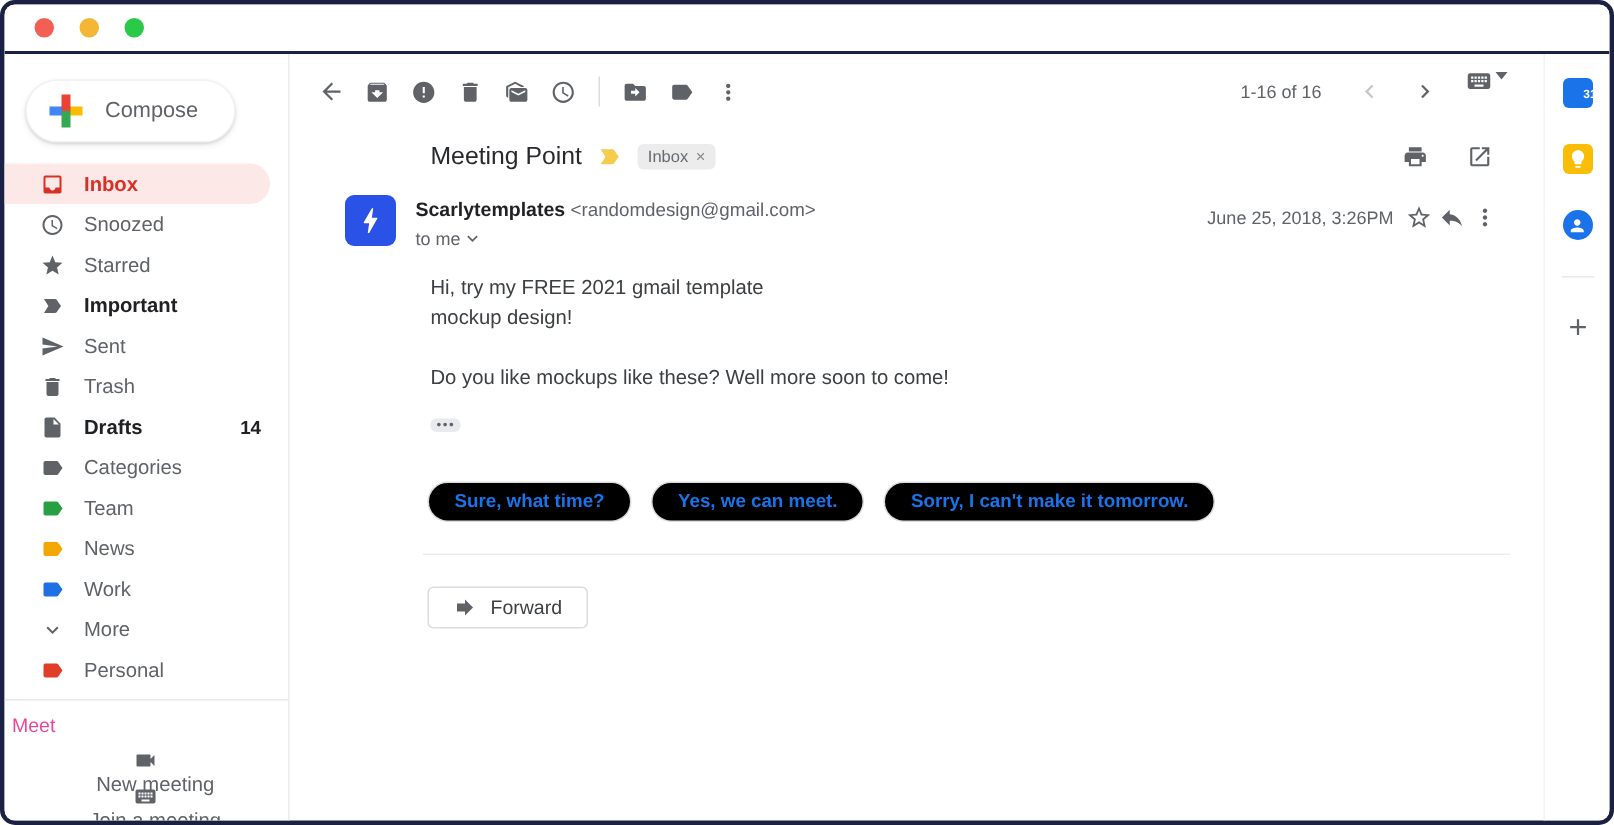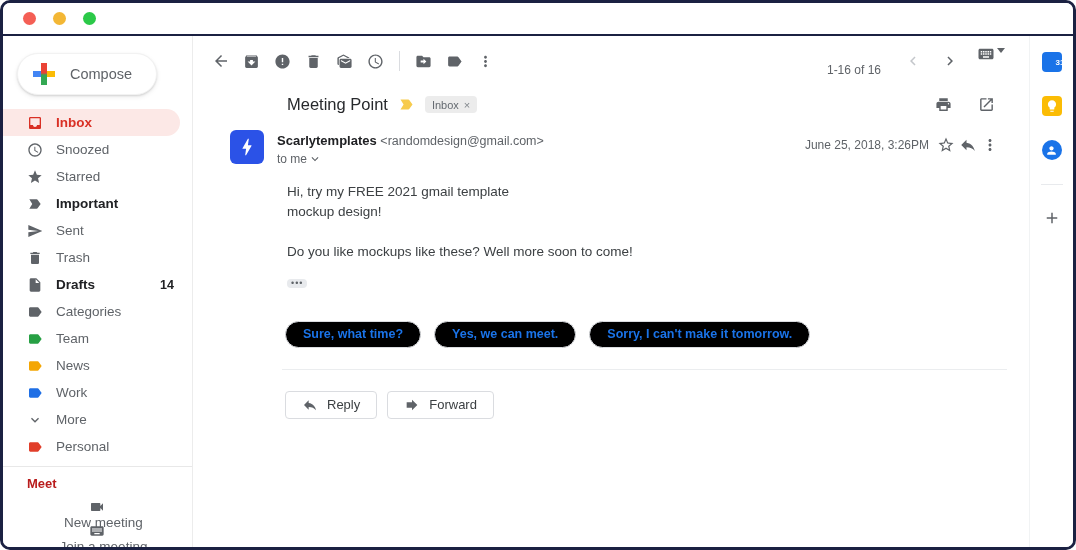--- a/index.html
+++ b/index.html
@@ -33,30 +33,30 @@
     color: #5f6368; font-size: 13.5px; cursor: pointer; margin-right: 12px; border-radius: 0 16px 16px 0; }
   .nav-item .ni { width: 16px; height: 16px; display: flex; align-items: center; margin-right: 13px; color: #5f6368; }
   .nav-item .nl { white-space: nowrap; }
   .nav-item.active { background: #fce8e6; }
   .nav-item.active .ni, .nav-item.active .nl { color: #d93025; font-weight: bold; }
   .nav-item .bold { color: #202124; font-weight: bold; }
   .count { margin-left: auto; padding-right: 6px; font-size: 12.5px; color: #202124; font-weight: bold; }
   .c-green { color: #27a044 !important; } .c-yellow { color: #f4a603 !important; }
   .c-blue  { color: #1f6fe5 !important; } .c-red { color: #e13e2a !important; }
   .meet { border-top: 1px solid #e8e8e8; margin-top: 6px; padding-top: 9px; }
-  .meet-header { padding-left: 24px; font-size: 13px; font-weight: bold; color: #b91c1c; margin-bottom: 8px; }
+  .meet-header { padding-left: 5px; font-size: 13px; font-weight: normal; color: #ec4899; margin-bottom: 8px; }
   .meet .nav-item { height: 24px; flex-direction: column; }
 
   
   .main { flex: 1; min-width: 0; display: flex; flex-direction: column; }
   .toolbar { height: 46px; display: flex; align-items: center; padding: 4px 18px 0 12px; }
   .tb-btn { width: 31px; height: 32px; display: flex; align-items: center; justify-content: center;
     color: #5f6368; cursor: pointer; border-radius: 50%; }
   .tb-sep { width: 1px; height: 20px; background: #dadce0; margin: 0 8px; }
-  .tb-right { margin-left: auto; display: flex; align-items: flex-end; }
+  .tb-right { margin-left: auto; display: flex; align-items: center; }
   .pagination { font-size: 12px; color: #5f6368; margin-right: 16px; }
   .tb-btn.disabled { color: #c4c7cb; cursor: default; }
   .kb-btn { display: flex; align-items: flex-start; gap: 2px; }
   .caret-down { width: 0; height: 0; border-left: 4px solid transparent; border-right: 4px solid transparent;
     border-top: 5px solid #5f6368; margin-top: 3px; }
 
   .subject-row { display: flex; align-items: center; padding: 13px 34px 4px 94px; }
   .subject { font-size: 16.5px; color: #27292c; margin-right: 10px; }
   .imp-marker { color: #f7cb4d; width: 17px; height: 17px; margin-right: 10px; }
   .label-chip { background: #ececec; color: #646a70; font-size: 11px; border-radius: 4px;
@@ -486,26 +486,20 @@
 
       <div class="smart-replies">
         <span class="chip">Sure, what time?</span>
         <span class="chip">Yes, we can meet.</span>
         <span class="chip">Sorry, I can't make it tomorrow.</span>
       </div>
 
       <div class="body-sep"></div>
 
       <div class="msg-actions">
-        <span class="act-btn">
-          <svg>
-              <use href="#i-reply"></use>
-            </svg>
-          <span>Reply</span>
-        </span>
         <span class="act-btn">
           <svg>
               <use href="#i-forward"></use>
             </svg>
           <span>Forward</span>
         </span>
       </div>
     </div>
 
     <div class="rail">

